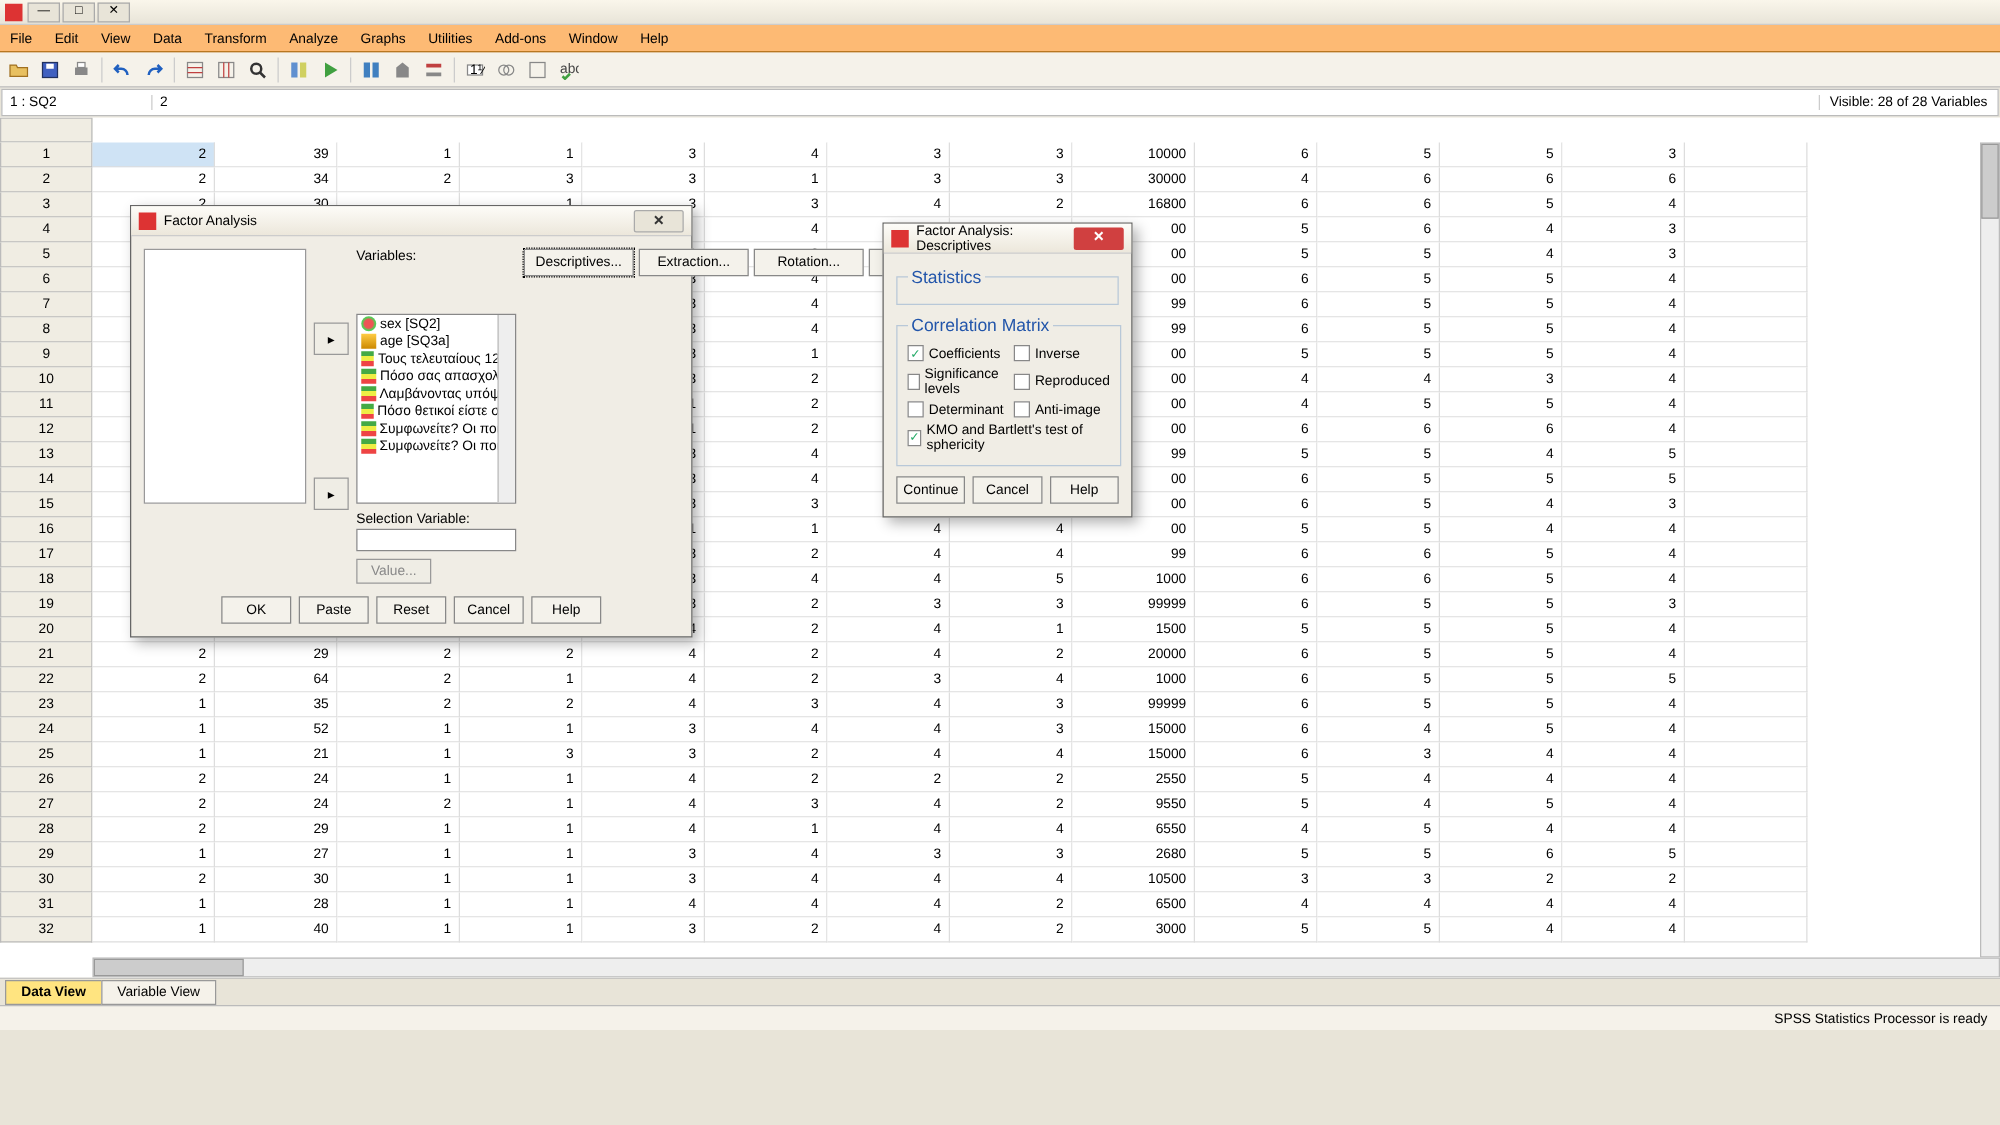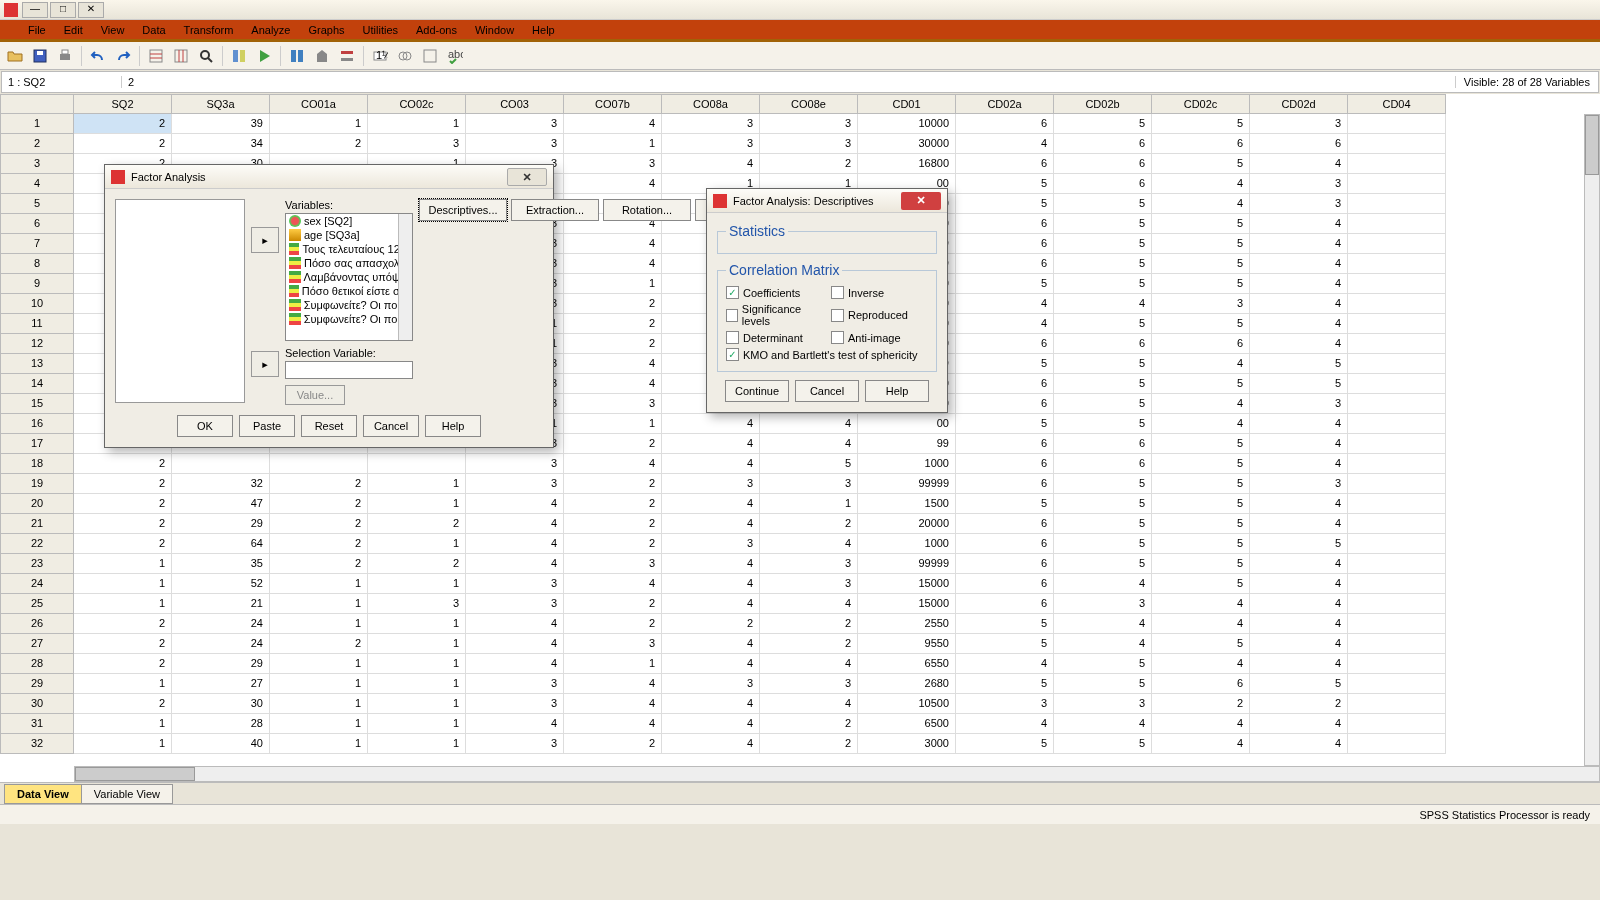--- a/index.html
+++ b/index.html
@@ -4,21 +4,21 @@
 <style>
 * { box-sizing: border-box; margin: 0; padding: 0; font-family: Tahoma, Arial, sans-serif; font-size: 11px; }
 body { background: #e8e4d8; width: 1600px; height: 900px; overflow: hidden; position: relative; }
 
 .titlebar { height: 20px; background: linear-gradient(#faf6eb, #e8e4d8); display: flex; align-items: center; padding: 0 4px; border-bottom: 1px solid #ccc; }
 .titlebar-icon { width: 14px; height: 14px; background: #d33; margin-right: 4px; }
 .titlebar-text { flex: 1; font-size: 11px; }
 .winbtns { display: flex; gap: 2px; }
 .winbtn { width: 26px; height: 16px; background: #e8e4d8; border: 1px solid #aaa; text-align: center; line-height: 12px; font-size: 10px; cursor: pointer; }
 
-.menubar { height: 22px; background: #c2410c; display: flex; align-items: center; padding: 0 20px; gap: 2px; border-bottom: 3px solid #a16207; }
+.menubar { height: 22px; background: #fdba74; display: flex; align-items: center; padding: 0 0; gap: 2px; border-bottom: 1px solid #a16207; }
 .menu-item { padding: 2px 8px; cursor: pointer; }
 
 .toolbar { height: 28px; background: #f5f2ea; display: flex; align-items: center; padding: 0 4px; gap: 3px; border-bottom: 1px solid #bbb; }
 .tool-btn { width: 22px; height: 22px; border: 1px solid transparent; display: flex; align-items: center; justify-content: center; cursor: pointer; }
 .tool-sep { width: 1px; height: 20px; background: #ccc; margin: 0 2px; }
 
 .cellref { height: 22px; background: #fff; border: 1px solid #bbb; display: flex; align-items: center; margin: 1px; }
 .cellref-label { width: 120px; padding: 0 6px; border-right: 1px solid #ccc; }
 .cellref-value { flex: 1; padding: 0 6px; }
 .cellref-visible { padding: 0 8px; border-left: 1px solid #ccc; }
@@ -53,38 +53,38 @@
 .dlg-title-text { flex: 1; font-size: 11px; }
 .dlg-close { width: 40px; height: 18px; background: #d04040; color: #fff; text-align: center; line-height: 16px; border-radius: 2px; cursor: pointer; font-weight: bold; }
 .dlg-close.gray { background: #e8e4d8; color: #333; border: 1px solid #aaa; }
 .dlg-body { padding: 10px; }
 
 .fa-dialog { left: 104px; top: 164px; width: 450px; }
 .fa-body { display: flex; gap: 6px; }
 .fa-left-list { width: 130px; height: 204px; background: #fff; border: 1px solid #999; }
 .fa-mid { display: flex; flex-direction: column; }
 .fa-vars-label { font-size: 11px; margin-bottom: 2px; }
-.fa-vars-list { width: 128px; height: 128px; background: #fff; border: 1px solid #888; overflow: hidden; position: relative; }
+.fa-vars-list { width: 128px; height: 152px; background: #fff; border: 1px solid #888; overflow: hidden; position: relative; margin-top: 38px; }
 .fa-var-item { padding: 1px 3px; white-space: nowrap; display: flex; align-items: center; gap: 3px; font-size: 11px; }
 .var-icon { width: 12px; height: 12px; display: inline-block; }
 .var-icon.nominal { background: radial-gradient(circle, #e55 40%, #5c5 60%); border-radius: 50%; }
 .var-icon.scale { background: linear-gradient(#fc4, #c80); }
 .var-icon.ordinal { background: linear-gradient(#4a4 33%, #ee4 33% 66%, #e44 66%); }
 .fa-list-scroll { position: absolute; right: 0; top: 0; bottom: 0; width: 14px; background: #eee; border-left: 1px solid #bbb; }
 .fa-sel-label { font-size: 11px; margin-top: 6px; }
 .fa-sel-input { width: 128px; height: 18px; background: #fff; border: 1px solid #888; margin-top: 2px; }
 .fa-value-btn { width: 60px; height: 20px; margin-top: 6px; border: 1px solid #999; background: #efede5; color: #888; text-align: center; line-height: 18px; }
 .arrow-btn { width: 28px; height: 26px; border: 1px solid #999; background: #efede5; display: flex; align-items: center; justify-content: center; cursor: pointer; margin: 4px 0; }
 .fa-rightbtns { display: flex; flex-direction: row; gap: 4px; }
 .fa-rbtn { width: 88px; height: 22px; border: 1px solid #888; background: #f4f2eb; text-align: center; line-height: 20px; cursor: pointer; }
 .fa-rbtn.focus { outline: 1px dotted #000; }
 .fa-bottom { display: flex; gap: 6px; justify-content: center; margin-top: 10px; }
 .fa-bbtn { width: 56px; height: 22px; border: 1px solid #888; background: #f4f2eb; text-align: center; line-height: 20px; cursor: pointer; }
 
-.desc-dialog { left: 706px; top: 188px; width: 242px; }
+.desc-dialog { left: 706px; top: 178px; width: 200px; }
 .fieldset { border: 1px solid #b8c8d8; margin-bottom: 8px; padding: 6px 8px 8px; }
 .fieldset-legend { color: #2255aa; font-size: 14px; padding: 0 3px; }
 .chk-row { display: flex; align-items: center; gap: 4px; padding: 2px 0; }
 .chk { width: 13px; height: 13px; border: 1px solid #888; background: #fff; display: flex; align-items: center; justify-content: center; font-size: 10px; color: #2a6; cursor: pointer; }
 .chk.checked::before { content: "✓"; }
 .desc-bottom { display: flex; gap: 6px; justify-content: center; }
 .desc-btn { width: 64px; height: 22px; border: 1px solid #888; background: #f4f2eb; text-align: center; line-height: 20px; cursor: pointer; }
 
 .icon-svg { width: 16px; height: 16px; }
 </style>
@@ -219,36 +219,20 @@
 </div>
 
 <div class="cellref">
   <div class="cellref-label">1 : SQ2</div>
   <div class="cellref-value">2</div>
   <div class="cellref-visible">Visible: 28 of 28 Variables</div>
 </div>
 
 <div class="grid-area">
   <div class="grid-corner"></div>
-  <div class="col-headers" id="colheaders">
-      <div class="col-h">SQ2</div>
-      <div class="col-h">SQ3a</div>
-      <div class="col-h">CO01a</div>
-      <div class="col-h">CO02c</div>
-      <div class="col-h">CO03</div>
-      <div class="col-h">CO07b</div>
-      <div class="col-h">CO08a</div>
-      <div class="col-h">CO08e</div>
-      <div class="col-h">CD01</div>
-      <div class="col-h">CD02a</div>
-      <div class="col-h">CD02b</div>
-      <div class="col-h">CD02c</div>
-      <div class="col-h">CD02d</div>
-      <div class="col-h">CD04</div>
-    </div>
   <div class="row-headers" id="rowheaders">
       <div class="row-h">1</div>
       <div class="row-h">2</div>
       <div class="row-h">3</div>
       <div class="row-h">4</div>
       <div class="row-h">5</div>
       <div class="row-h">6</div>
       <div class="row-h">7</div>
       <div class="row-h">8</div>
       <div class="row-h">9</div>

